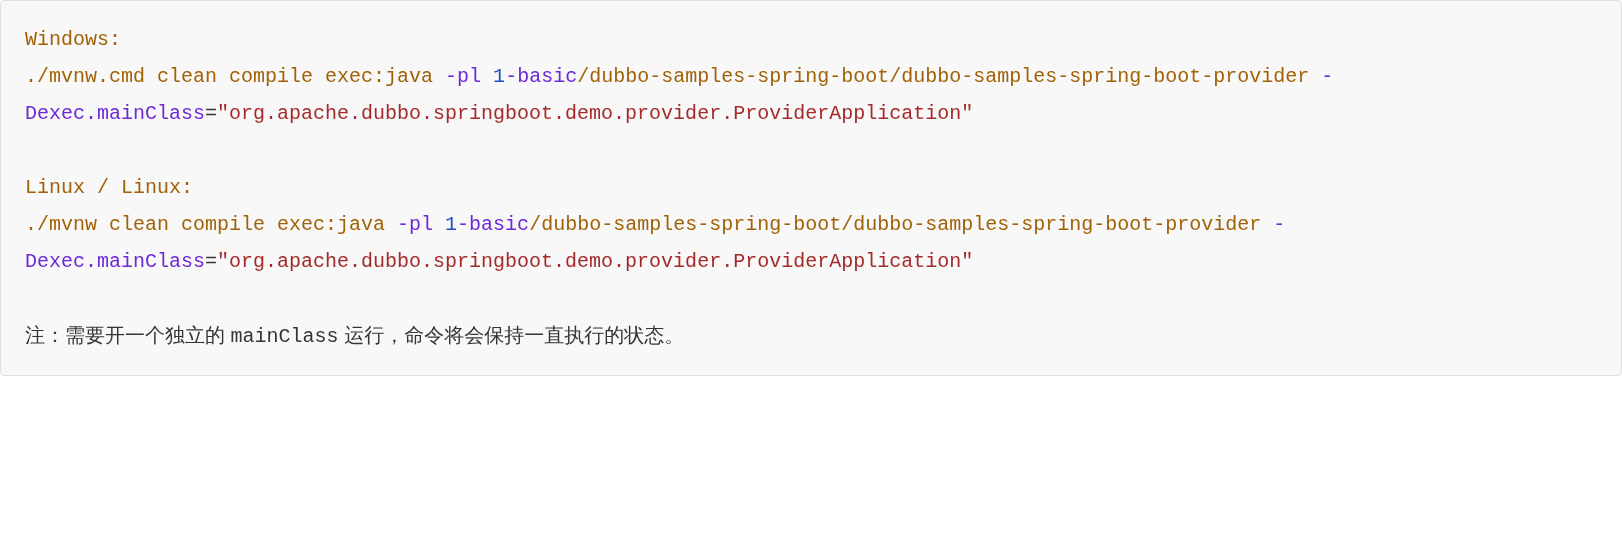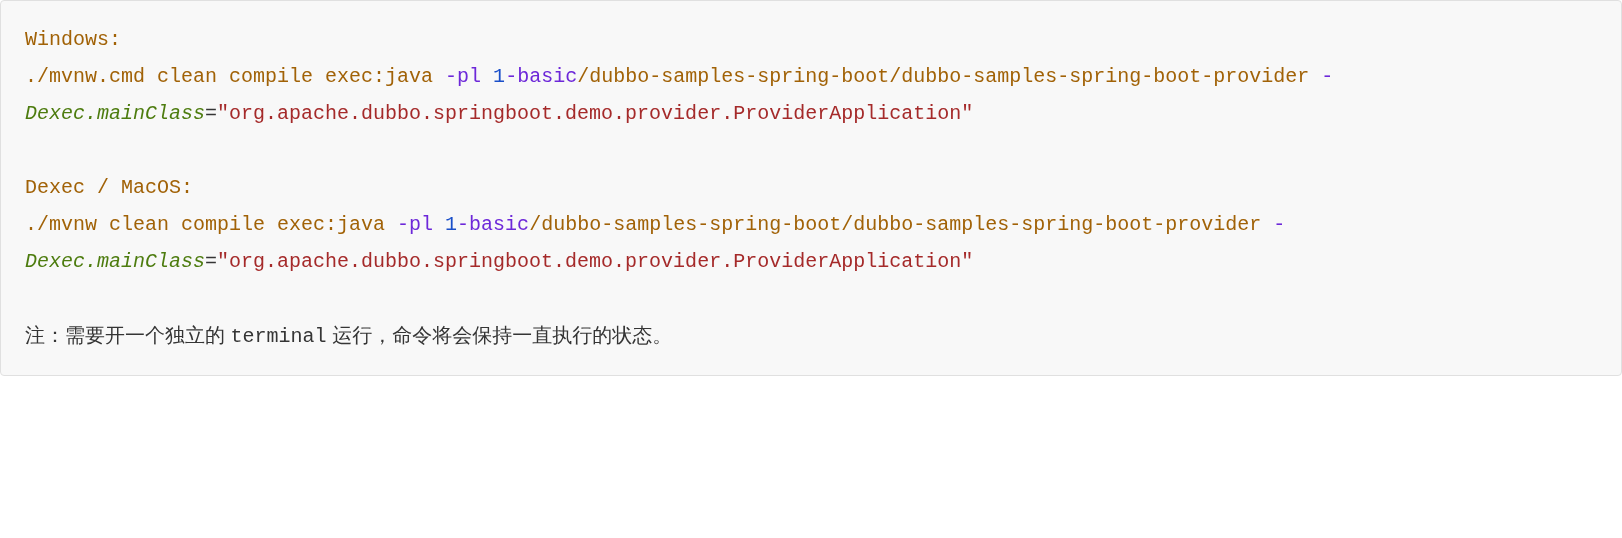--- a/index.html
+++ b/index.html
@@ -15,32 +15,32 @@
       padding: 20px 24px;
       font-family: "Courier New", Courier, monospace;
       font-size: 20px;
       line-height: 1.85;
       color: #353535;
       white-space: pre-wrap;
       word-break: break-word;
     }
     .code-block .flag { color: #6d28d9; }
     .code-block .num { color: #1a4fc9; }
-    .code-block .prop { color: #4d7c0f; font-style: italic; }
+    .code-block .prop { color: #6d28d9; }
     .code-block .op { color: #353535; }
     .code-block .str { color: #a52a2a; }
     .code-block .plain { color: #a16207; }
     .note-line {
       font-family: -apple-system, BlinkMacSystemFont, "Segoe UI", "PingFang SC", "Microsoft YaHei", sans-serif;
       color: #353535;
     }
     .note-line .m { font-family: "Courier New", Courier, monospace; }
   </style>
 </head>
 <body>
 
 <div class="code-block"><span class="plain">Windows:</span>
 <span class="plain">./mvnw.cmd clean compile exec:java </span><span class="flag">-pl</span><span class="plain"> </span><span class="num">1</span><span class="flag">-basic</span><span class="plain">/dubbo-samples-spring-boot/dubbo-samples-spring-boot-provider </span><span class="flag">-</span><span class="prop">Dexec.mainClass</span><span class="op">=</span><span class="str">"org.apache.dubbo.springboot.demo.provider.ProviderApplication"</span>
 
-<span class="plain">Dexec / MacOS:</span>
+<span class="plain">Linux / Linux:</span>
 <span class="plain">./mvnw clean compile exec:java </span><span class="flag">-pl</span><span class="plain"> </span><span class="num">1</span><span class="flag">-basic</span><span class="plain">/dubbo-samples-spring-boot/dubbo-samples-spring-boot-provider </span><span class="flag">-</span><span class="prop">Dexec.mainClass</span><span class="op">=</span><span class="str">"org.apache.dubbo.springboot.demo.provider.ProviderApplication"</span>
 
-<span class="note-line"><span>注：需要开一个独立的 </span><span class="m">terminal</span><span> 运行，命令将会保持一直执行的状态。</span></span></div>
+<span class="note-line"><span>注：需要开一个独立的 </span><span class="m">mainClass</span><span> 运行，命令将会保持一直执行的状态。</span></span></div>
 
 </body></html>

